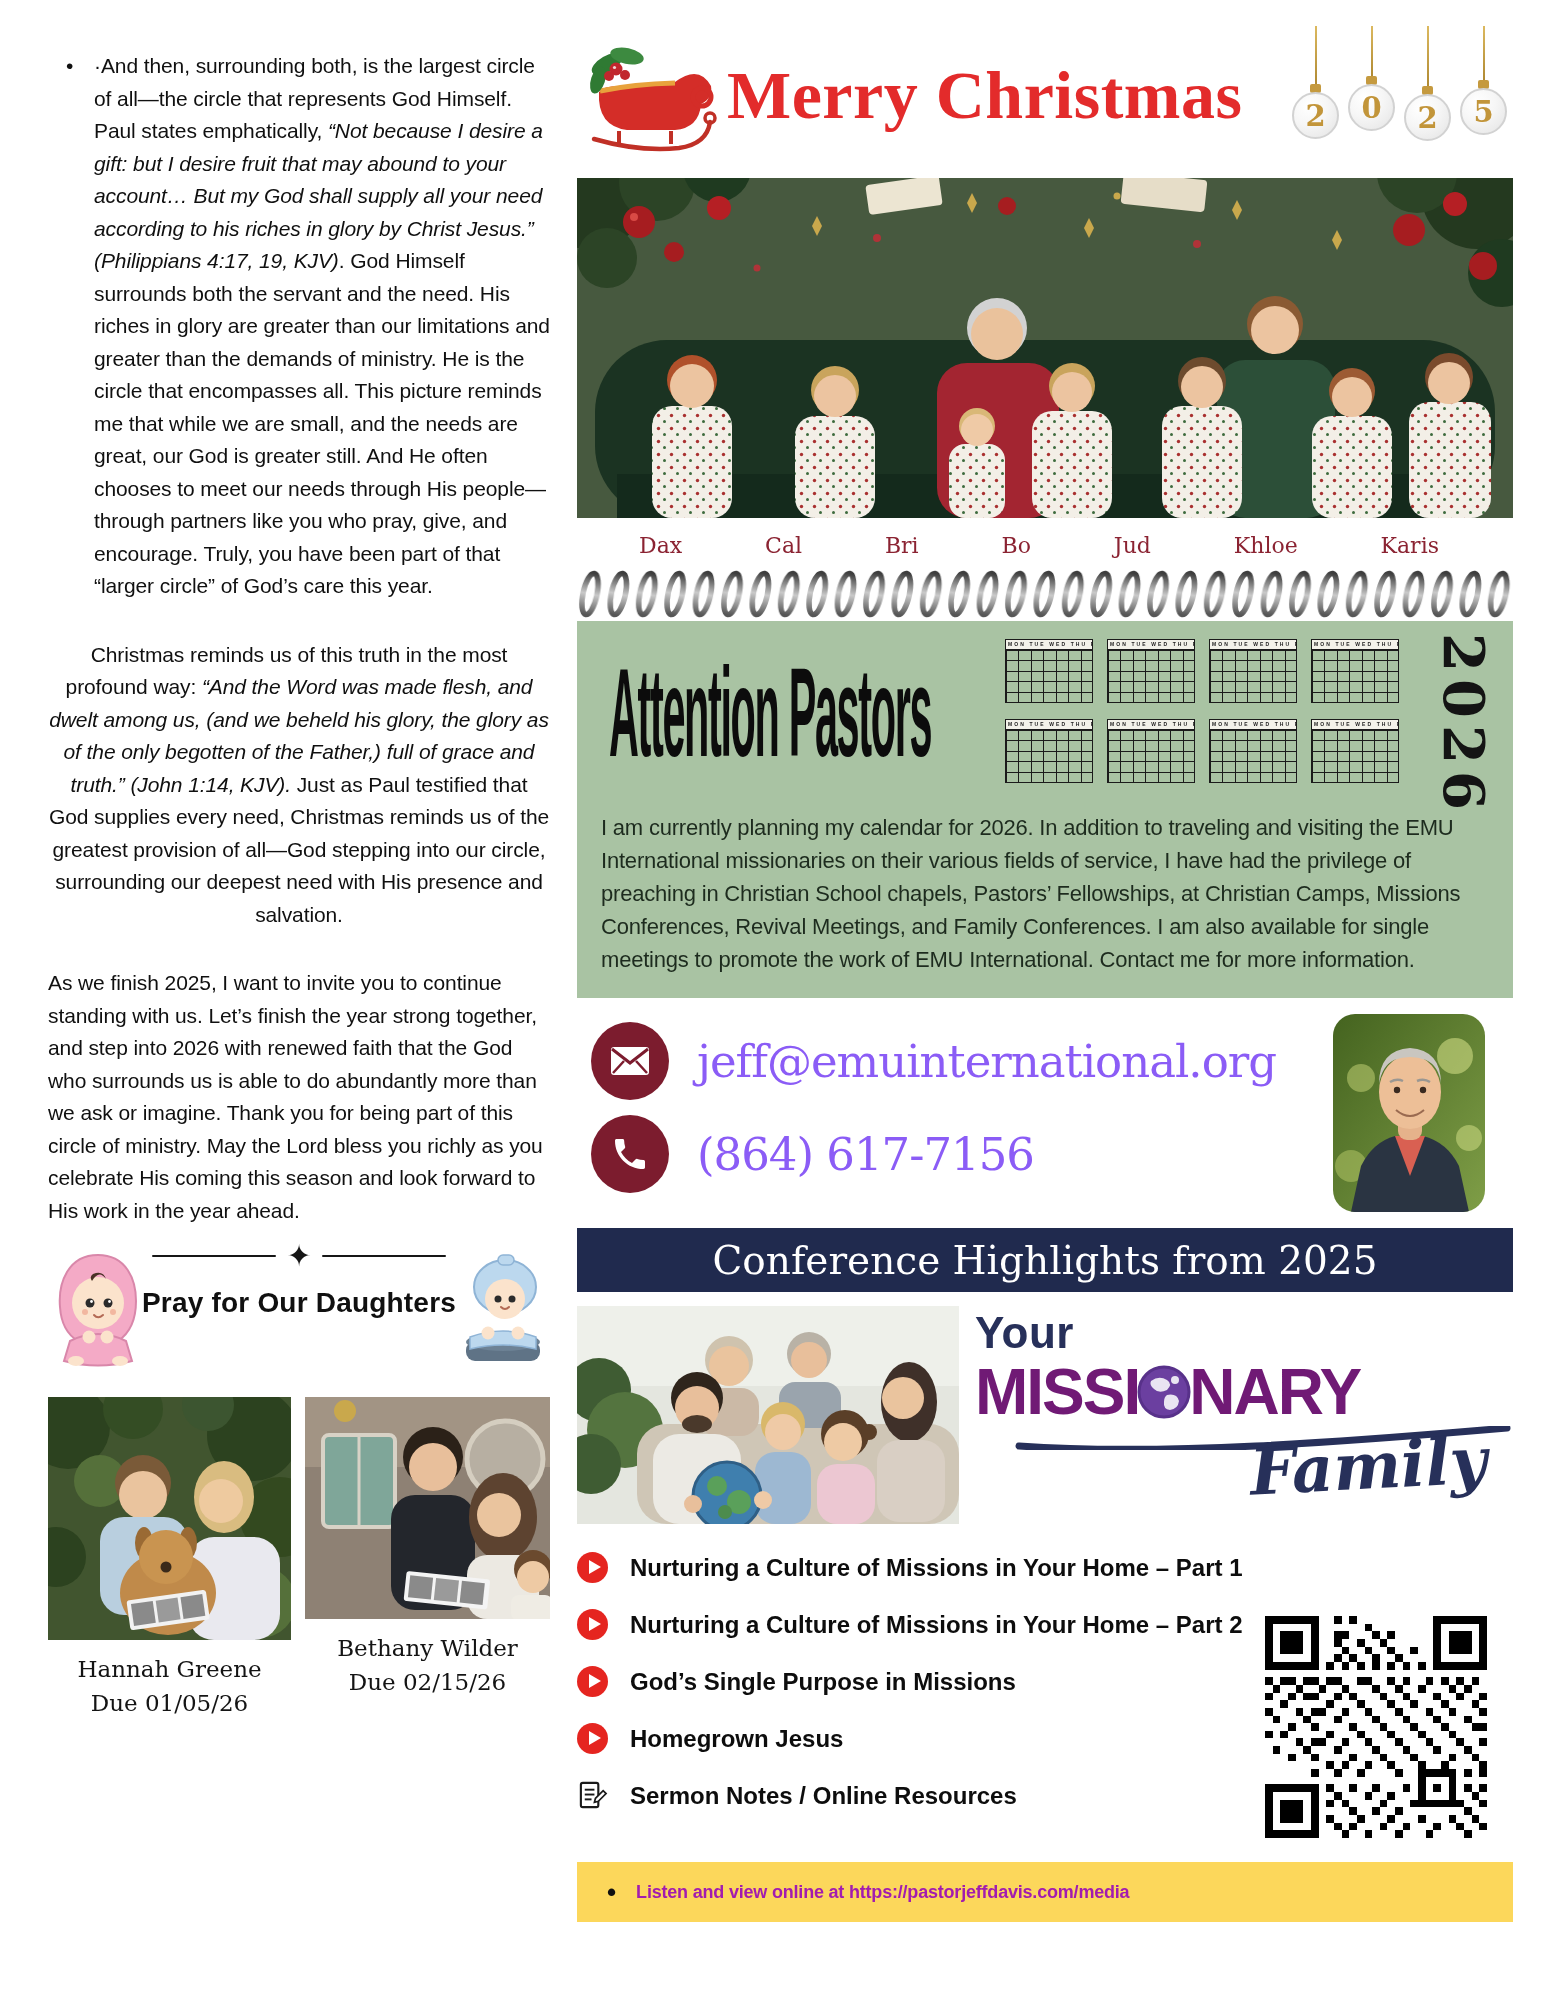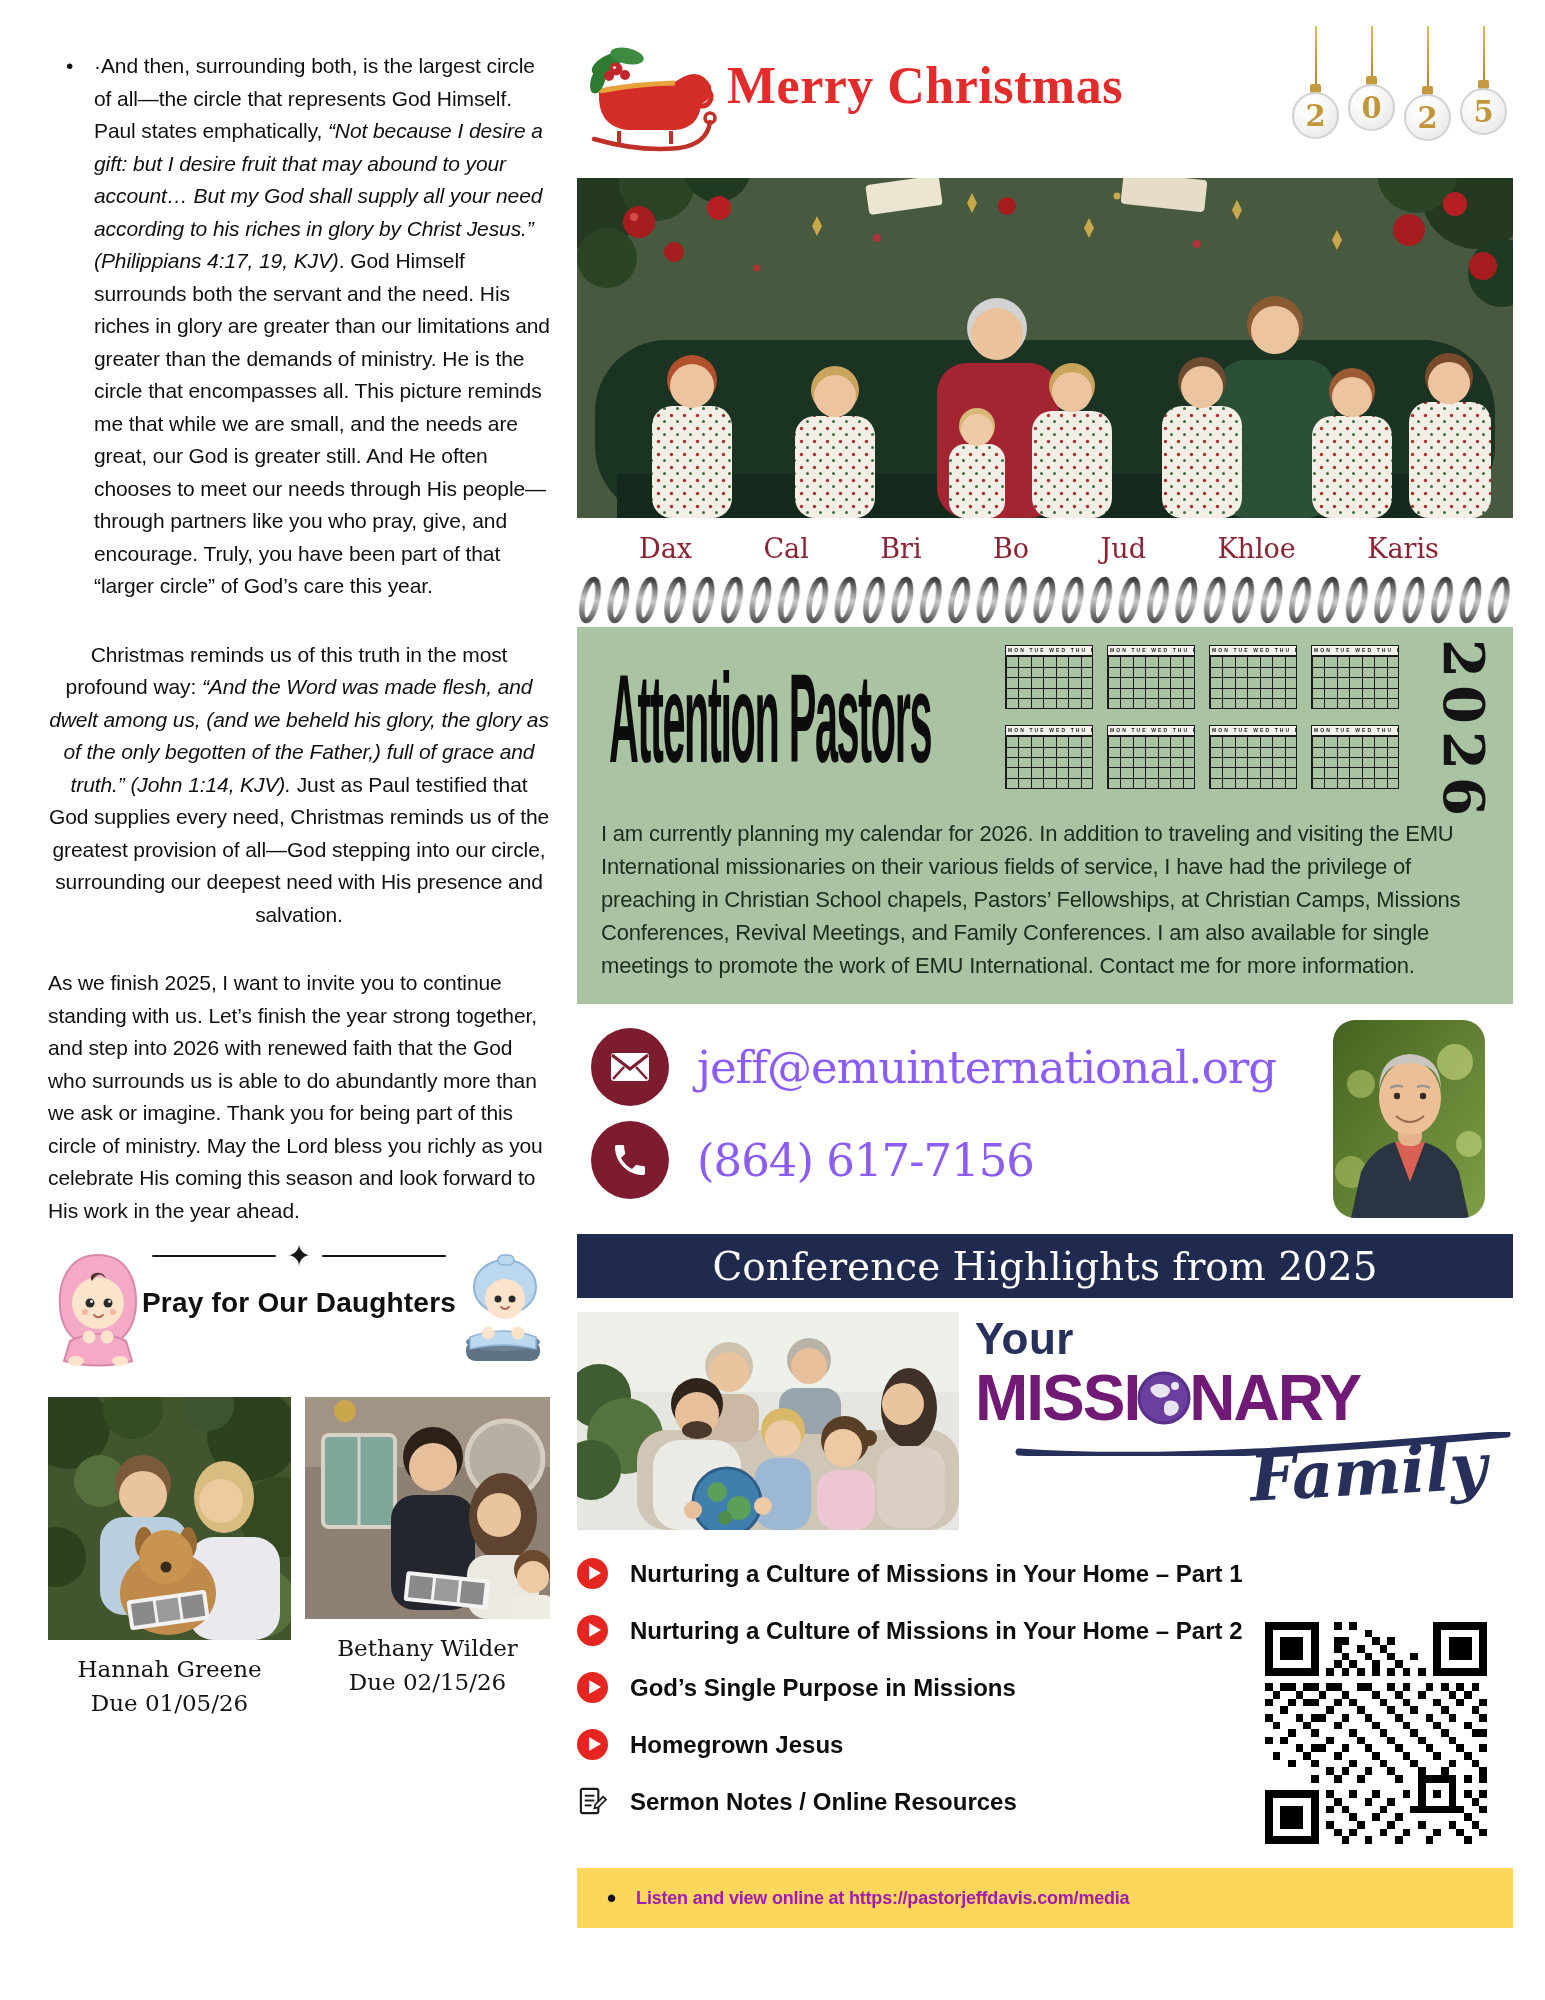--- a/index.html
+++ b/index.html
@@ -30,37 +30,37 @@
   .couple { display:flex; flex-direction:column; }
   .couple svg { display:block; }
   .caption { font-family:"DejaVu Serif", serif; font-size:23px; line-height:34px; text-align:center; margin-top:12px; color:#141414; }
 
   
   .right-col { position:absolute; left:577px; top:26px; width:936px; }
 
   .xmas-header { position:relative; height:152px; }
   .sleigh { position:absolute; left:2px; top:16px; }
   .mc-title { position:absolute; left:150px; top:30px; font-family:"Liberation Serif", serif;
-              font-weight:bold; font-size:52px; color:#e32b2b; letter-spacing:0.5px; white-space:nowrap; }
+              font-weight:bold; font-size:68px; color:#e32b2b; letter-spacing:0.5px; white-space:nowrap; }
   .ornaments { position:absolute; right:6px; top:0; display:flex; gap:9px; }
   .ornament { display:flex; flex-direction:column; align-items:center; }
   .o-string { width:2px; background:linear-gradient(#dcb95f,#b08a33); }
   .ornament:nth-child(1) .o-string { height:58px; }
   .ornament:nth-child(2) .o-string { height:50px; }
   .ornament:nth-child(3) .o-string { height:60px; }
   .ornament:nth-child(4) .o-string { height:54px; }
   .o-cap { width:11px; height:9px; background:#c59a3f; border-radius:2px; }
   .o-ball { width:47px; height:47px; border-radius:50%; border:2px solid #d2d2d2; margin-top:-1px;
             background:radial-gradient(circle at 34% 28%, #ffffff 0%, #f6f6f6 45%, #e3e3e3 100%);
             display:flex; align-items:center; justify-content:center; }
   .o-digit { font-family:"DejaVu Serif", serif; font-weight:bold; font-size:29px; color:#c2953a; }
 
   .family-photo svg, .spiral { display:block; }
   .names-row { display:flex; justify-content:space-between; padding:15px 74px 9px 62px;
-               font-family:"DejaVu Serif", serif; font-size:27px; color:#8b2332; }
+               font-family:"DejaVu Serif", serif; font-size:22px; color:#8b2332; }
 
   .pastors { background:#a9c3a3; padding:14px 24px 22px 24px; }
   .pastors-top { position:relative; height:160px; }
   .ap-title { position:absolute; left:8px; top:3px; font-weight:bold; font-size:46px; letter-spacing:-1.5px;
               color:#0c0c0c; white-space:nowrap; transform:scale(0.9, 2.75); transform-origin:top left; }
   .cal-grid { position:absolute; left:404px; top:4px; display:grid;
               grid-template-columns:repeat(4, 88px); gap:16px 14px; }
   .mini-cal { border:1px solid #1b1b1b; height:64px; }
   .mc-head { height:10px; background:#f3f2ea; border-bottom:1px solid #1b1b1b; overflow:hidden;
              font-size:5px; font-weight:bold; letter-spacing:2.1px; white-space:nowrap; color:#222;

